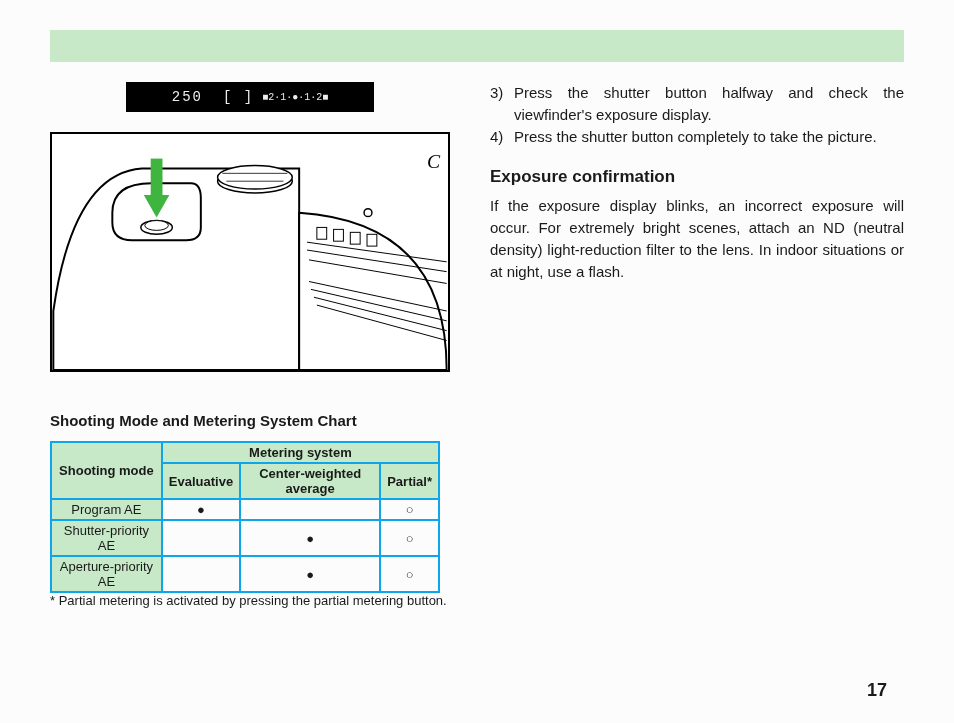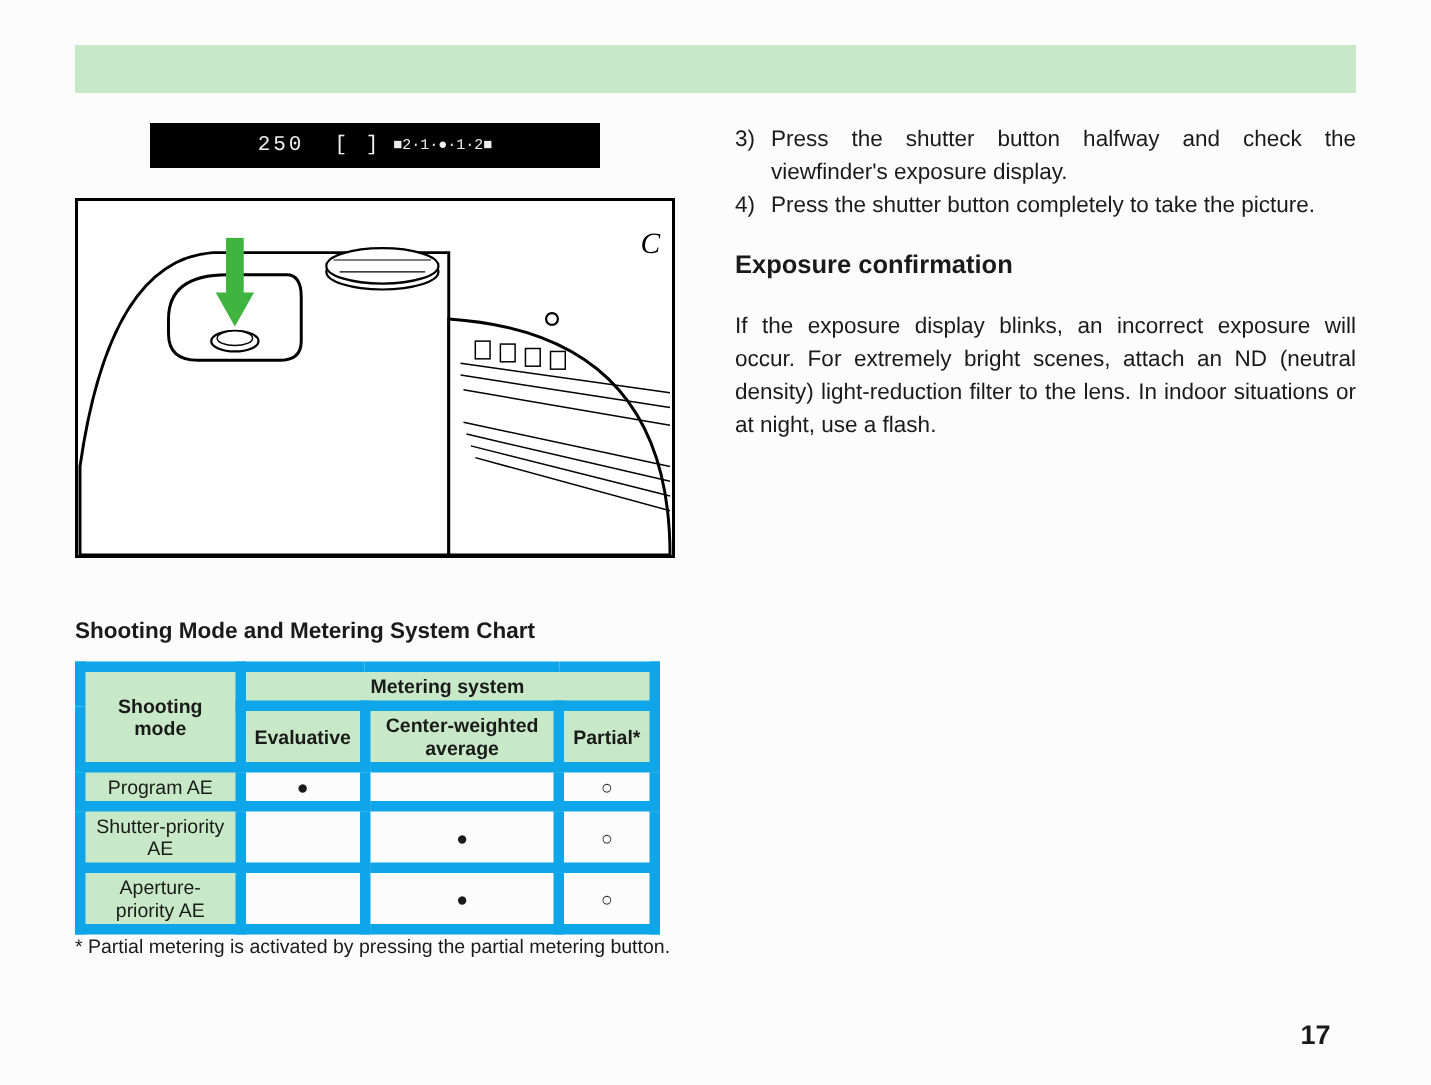--- a/index.html
+++ b/index.html
@@ -22,21 +22,21 @@
     display: flex;
     gap: 40px;
   }
   .left-col { width: 400px; }
   .right-col { width: 420px; }
 
   
   .lcd-bar {
     background: #000;
     color: #eee;
-    width: 300px;
+    width: 248px;
     height: 30px;
     margin: 0 auto 20px auto;
     display: flex;
     align-items: center;
     justify-content: center;
     font-family: "Courier New", monospace;
     font-size: 14px;
     letter-spacing: 2px;
   }
   .lcd-scale {
@@ -63,21 +63,21 @@
     font-size: 15px;
     margin-bottom: 12px;
   }
 
   table.metering {
     border-collapse: collapse;
     width: 390px;
     font-size: 13px;
   }
   table.metering th, table.metering td {
-    border: 7px solid #0ea5e9;
+    border: 2px solid #0ea5e9;
     padding: 2px 6px;
     text-align: center;
   }
   table.metering .hdr { background: #c8e9c8; }
   table.metering .mode-col { text-align: center; background: #c8e9c8; }
   .footnote {
     font-size: 13px;
     margin-top: 0;
     padding-left: 10px;
     text-indent: -10px;
@@ -90,21 +90,21 @@
     text-align: justify;
   }
   .step-list { list-style: none; margin-bottom: 20px; }
   .step-item { display: flex; }
   .step-num { min-width: 24px; }
   .step-text { flex: 1; }
 
   .section-heading {
     font-weight: bold;
     font-size: 17px;
-    margin-bottom: 20px;
+    margin-bottom: 8px;
   }
 
   .timer-block {
     background: #c8e9c8;
     padding: 12px 14px;
     margin-top: 18px;
   }
   .timer-block .section-heading { margin-bottom: 4px; }
 
   .page-number {

